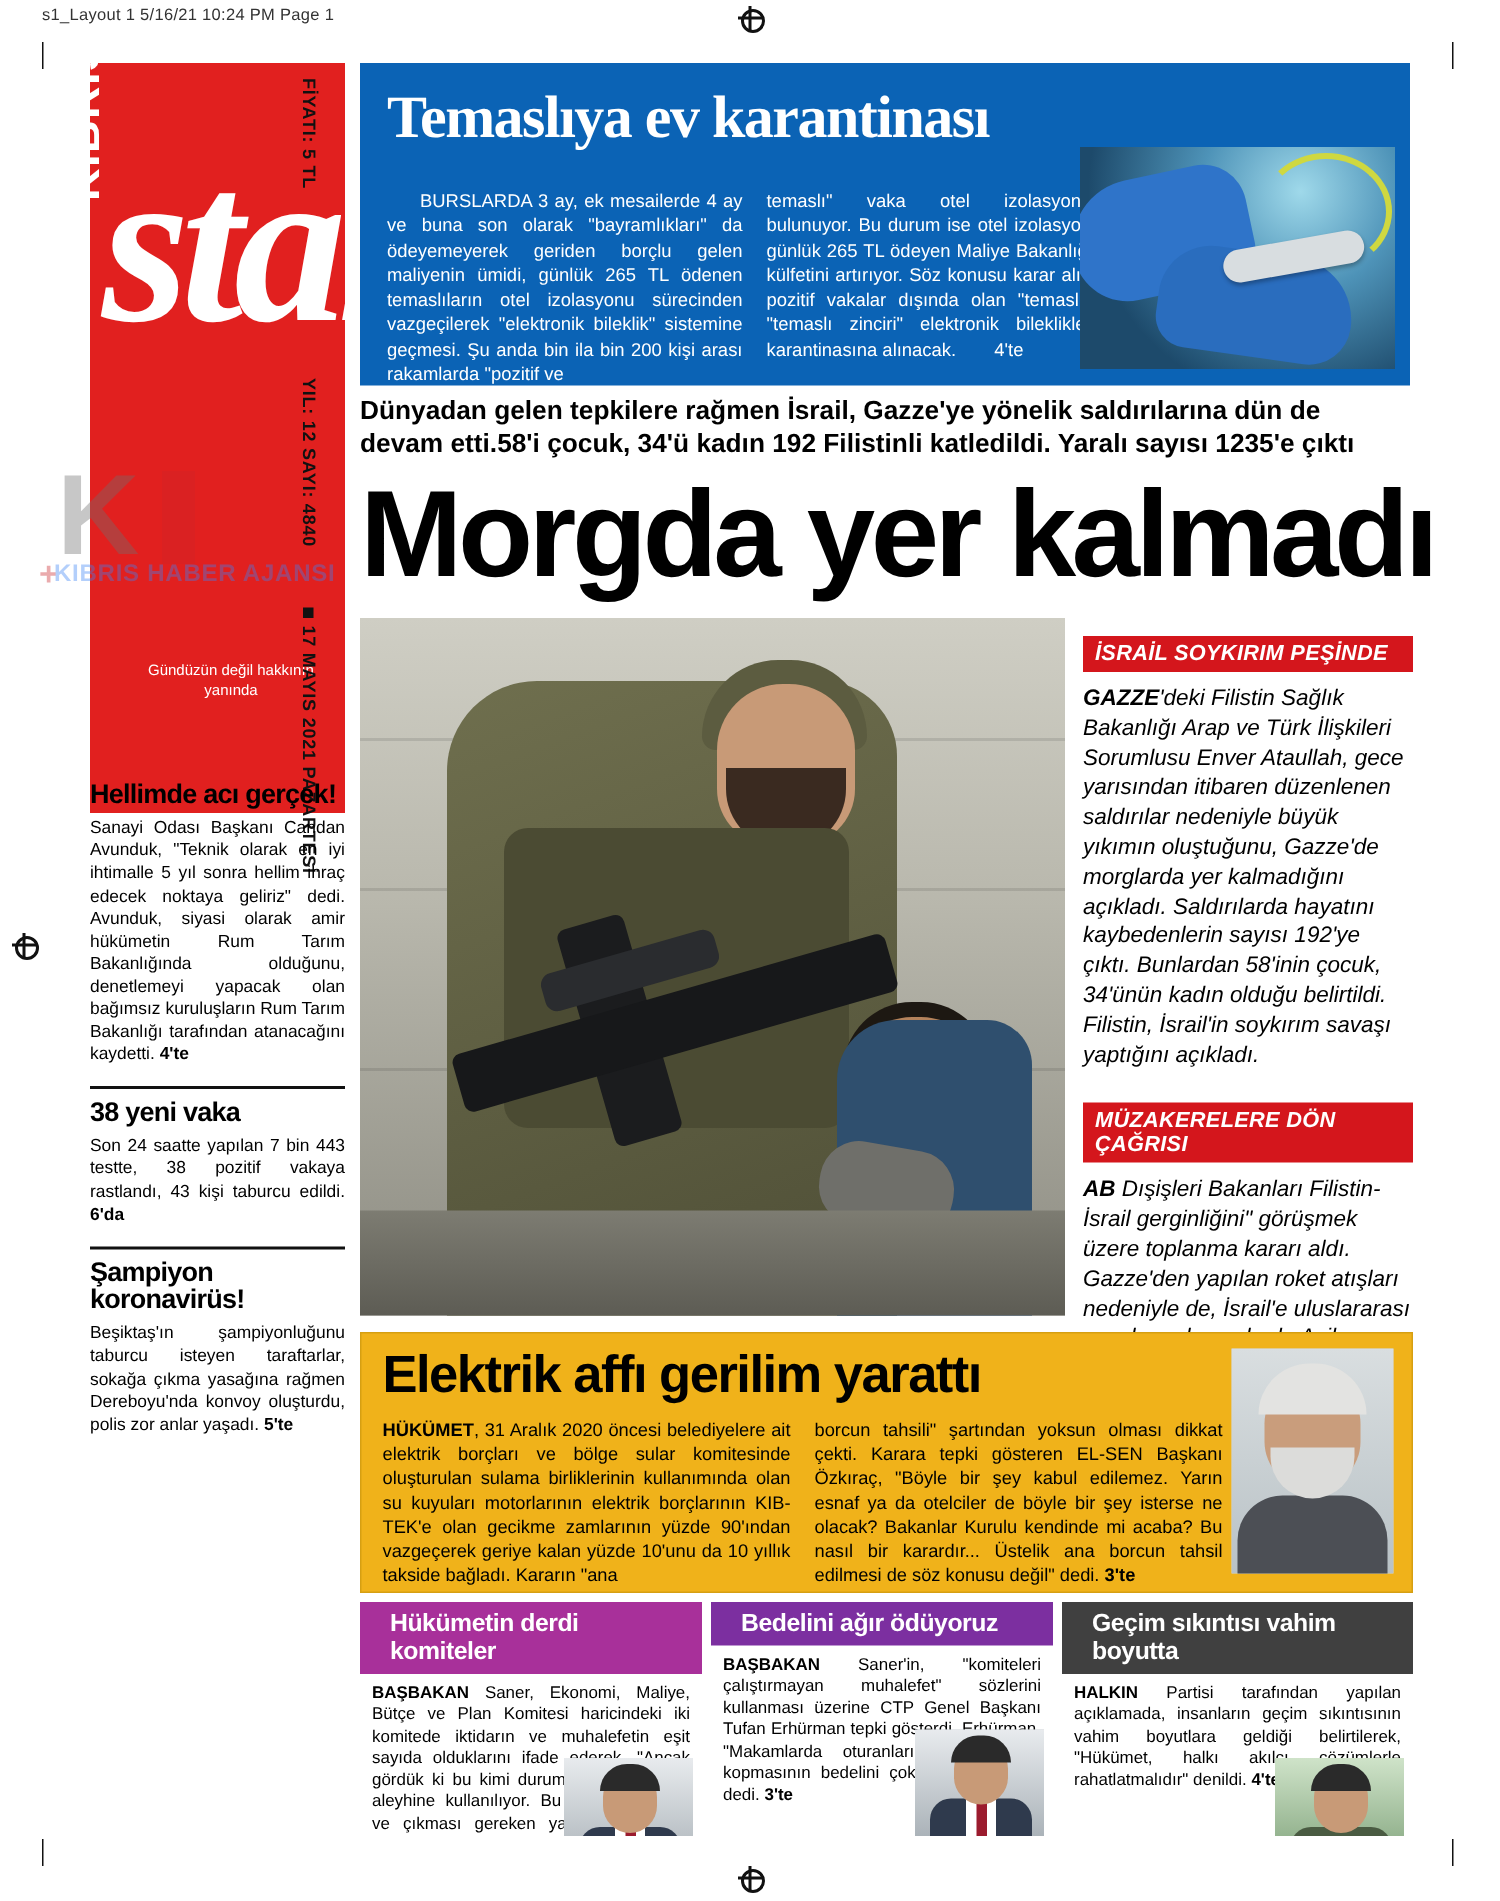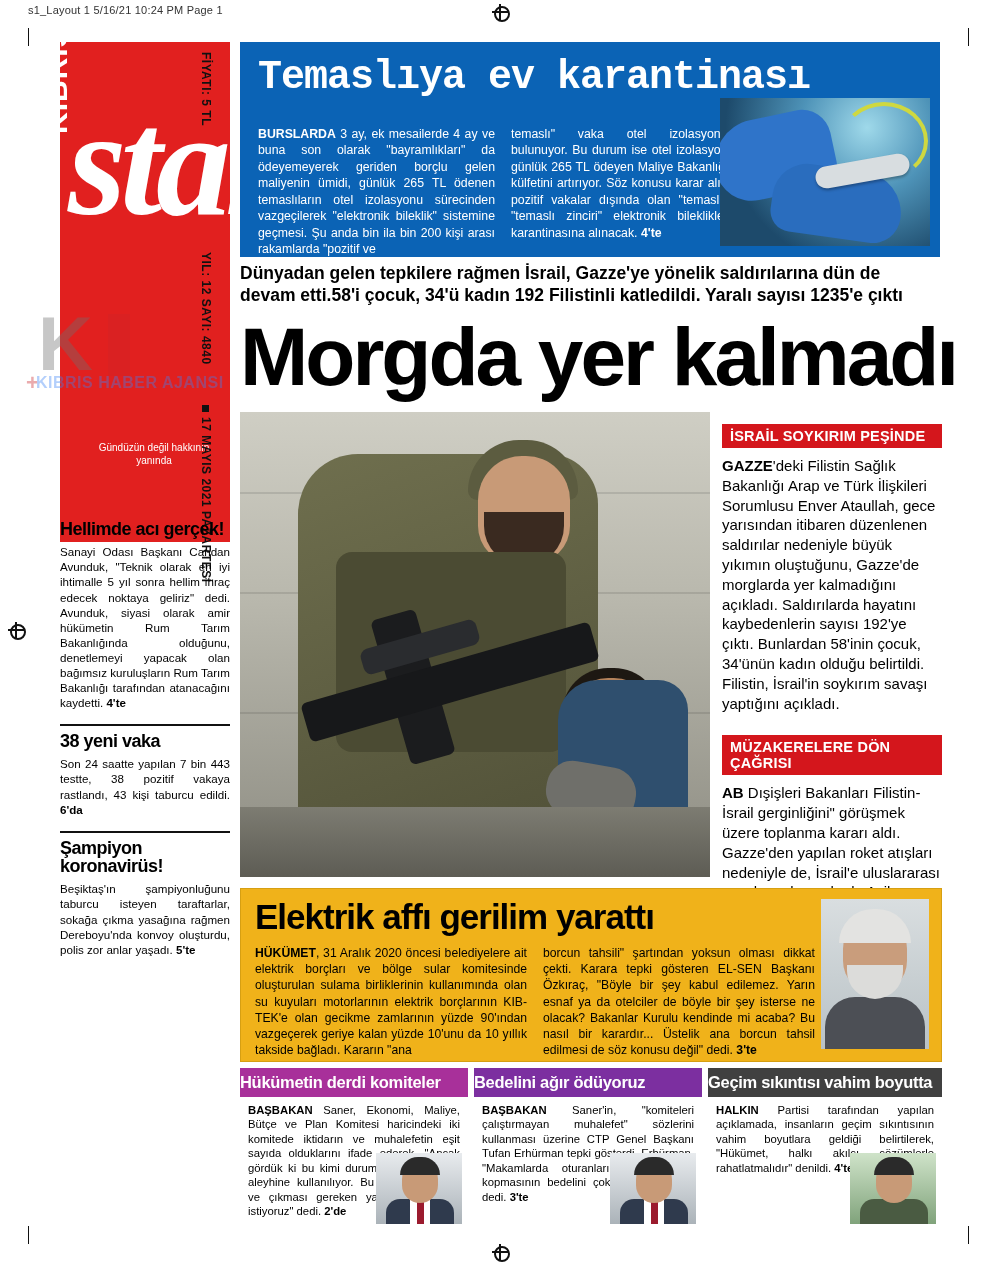--- a/index.html
+++ b/index.html
@@ -24,24 +24,24 @@
 
   
   .watermark{position:absolute;left:30px;top:300px;width:250px;opacity:.38;}
   .wm-k{position:absolute;left:8px;top:0;font-family:"Liberation Sans",sans-serif;font-weight:bold;font-size:76px;color:#6f6f6f;letter-spacing:-2px;}
   .wm-bar{position:absolute;left:78px;top:14px;width:22px;height:62px;background:#c9242a;opacity:.8;}
   .wm-txt{position:absolute;left:6px;top:74px;font-family:"Liberation Sans",sans-serif;font-weight:bold;font-size:16px;color:#3b82f6;letter-spacing:.5px;}
   .wm-plus{position:absolute;left:-4px;top:70px;font-family:"Liberation Sans",sans-serif;font-weight:bold;font-size:22px;color:#c9242a;}
 
   
   .topbox{position:absolute;left:240px;top:42px;width:700px;height:215px;background:#0b63b5;color:#fff;}
-  .topbox h1{margin:0;padding:16px 18px 6px;font-family:Liberation Mono, monospace;font-weight:bold;font-size:40px;line-height:1;letter-spacing:-1px;}
+  .topbox h1{margin:0;padding:16px 18px 6px;font-family:Liberation Serif, serif;font-weight:bold;font-size:40px;line-height:1;letter-spacing:-1px;}
   .topbox .cols{position:absolute;left:18px;top:84px;width:490px;display:flex;gap:16px;}
   .topbox .cols p{margin:0;width:237px;font-family:"Liberation Sans",sans-serif;font-size:12.3px;line-height:1.34;text-align:justify;}
-  .topbox b{font-weight:bold;}
+  .topbox b{font-weight:normal;margin-left:22px;}
   .topbox .photo{position:absolute;right:10px;top:56px;width:210px;height:148px;overflow:hidden;background:#13456f;}
   .topbox .photo .bg{position:absolute;inset:0;background:
      radial-gradient(circle at 70% 20%, #9fd9ea 0%, #4e93b8 35%, #1d4a6b 75%),
      linear-gradient(180deg,#2a6a92,#0f3550);}
   .topbox .photo .hand1{position:absolute;left:-6px;top:18px;width:120px;height:80px;background:#2f74c9;border-radius:60px 40px 30px 50px;transform:rotate(-12deg);}
   .topbox .photo .hand2{position:absolute;left:52px;top:70px;width:130px;height:70px;background:#2a6dbe;border-radius:50px 60px 40px 30px;transform:rotate(8deg);}
   .topbox .photo .band{position:absolute;left:95px;top:62px;width:95px;height:22px;background:#d8dde0;border-radius:12px;transform:rotate(-10deg);box-shadow:0 2px 3px rgba(0,0,0,.3);}
   .topbox .photo .cord{position:absolute;left:120px;top:4px;width:80px;height:70px;border:4px solid #cfd840;border-radius:50%;border-left-color:transparent;border-bottom-color:transparent;}
 
   
@@ -61,21 +61,21 @@
   .mp .gun2{position:absolute;left:150px;top:200px;width:46px;height:150px;background:#1b1c1e;transform:rotate(-16deg);border-radius:6px;}
   .mp .scope{position:absolute;left:120px;top:222px;width:120px;height:26px;background:#2a2c2f;transform:rotate(-16deg);border-radius:8px;}
   .mp .child{position:absolute;left:318px;top:268px;width:130px;height:200px;background:#2f4f6e;border-radius:40px 30px 0 0;}
   .mp .childface{position:absolute;left:328px;top:266px;width:86px;height:92px;background:#b4835c;border-radius:40px;}
   .mp .childhair{position:absolute;left:322px;top:256px;width:98px;height:46px;background:#1d1812;border-radius:48px 48px 0 0;}
   .mp .childarm{position:absolute;left:306px;top:352px;width:90px;height:56px;background:#6f6f6a;border-radius:26px;transform:rotate(10deg);}
   .mp .ground{position:absolute;left:0;bottom:0;width:100%;height:70px;background:linear-gradient(180deg,#7d7c72,#5d5c54);}
 
   
   .redhead{background:#d4161c;color:#fff;font-family:"Liberation Sans",sans-serif;font-weight:bold;font-size:14.5px;padding:4px 8px;letter-spacing:.2px;}
-  .rcol{position:absolute;left:722px;top:424px;width:220px;}
+  .rcol{position:absolute;left:722px;top:424px;width:220px;font-style:italic;}
   .rcol p{margin:8px 0 0;font-family:"Liberation Sans",sans-serif;font-size:15px;line-height:1.32;}
   .rcol .block2{margin-top:22px;}
 
   
   .lcol{position:absolute;left:60px;top:520px;width:170px;}
   .lcol .item{border-top:2px solid #111;padding-top:6px;margin-bottom:14px;}
   .lcol .item:first-child{border-top:none;padding-top:0;}
   .lcol h3{margin:0 0 6px;font-family:"Liberation Sans",sans-serif;font-weight:bold;font-size:18px;line-height:1.02;letter-spacing:-.5px;}
   .lcol p{margin:0;font-family:"Liberation Sans",sans-serif;font-size:11.6px;line-height:1.3;text-align:justify;}
 
@@ -86,21 +86,21 @@
   .yellowbox .cols p{margin:0;width:272px;font-family:"Liberation Sans",sans-serif;font-size:12.2px;line-height:1.33;text-align:justify;}
   .yellowbox .portrait{position:absolute;right:12px;top:10px;width:108px;height:150px;background:#cfd6d9;overflow:hidden;}
   .yellowbox .portrait .bg{position:absolute;inset:0;background:linear-gradient(180deg,#d9dee0,#b9c2c6);}
   .yellowbox .portrait .head{position:absolute;left:22px;top:18px;width:64px;height:76px;background:#c99d7c;border-radius:32px;}
   .yellowbox .portrait .hair{position:absolute;left:18px;top:10px;width:72px;height:34px;background:#e3e3e1;border-radius:36px 36px 0 0;}
   .yellowbox .portrait .beard{position:absolute;left:26px;top:66px;width:56px;height:34px;background:#dcdcda;border-radius:0 0 28px 28px;}
   .yellowbox .portrait .body{position:absolute;left:4px;top:98px;width:100px;height:60px;background:#4c4f55;border-radius:30px 30px 0 0;}
 
   
   .strip{position:absolute;top:1068px;height:156px;overflow:hidden;}
-  .strip h4{margin:0;padding:5px 0;font-family:"Liberation Sans",sans-serif;font-weight:bold;font-size:16.5px;color:#fff;letter-spacing:-.3px;}
+  .strip h4{margin:0;padding:5px 20px;font-family:"Liberation Sans",sans-serif;font-weight:bold;font-size:16.5px;color:#fff;letter-spacing:-.3px;}
   .strip .body{position:relative;padding:6px 8px 0;}
   .strip p{margin:0;font-family:"Liberation Sans",sans-serif;font-size:11.3px;line-height:1.28;text-align:justify;}
   .strip .pic{position:absolute;right:6px;bottom:4px;width:86px;height:72px;overflow:hidden;background:#c8ccd0;}
   .s1{left:240px;width:228px;background:#a8309a;}
   .s2{left:474px;width:228px;background:#7c2fa0;}
   .s3{left:708px;width:234px;background:#404040;}
   .s1 .body,.s2 .body,.s3 .body{background:#fff;height:126px;}
   .pic .bg{position:absolute;inset:0;background:linear-gradient(180deg,#e8ebee,#aab2b8);}
   .pic .head{position:absolute;left:26px;top:8px;width:36px;height:42px;background:#c89a77;border-radius:18px;}
   .pic .hair{position:absolute;left:24px;top:4px;width:40px;height:18px;background:#2a2a2a;border-radius:20px 20px 0 0;}

